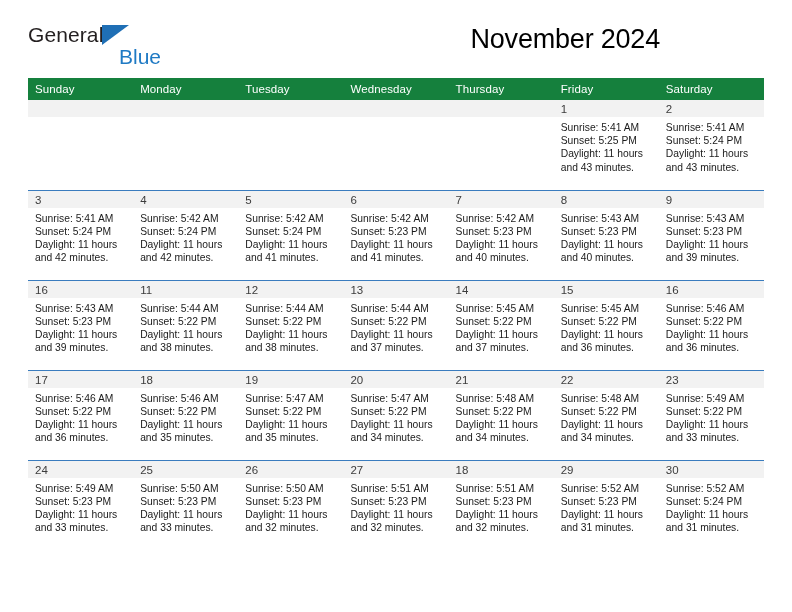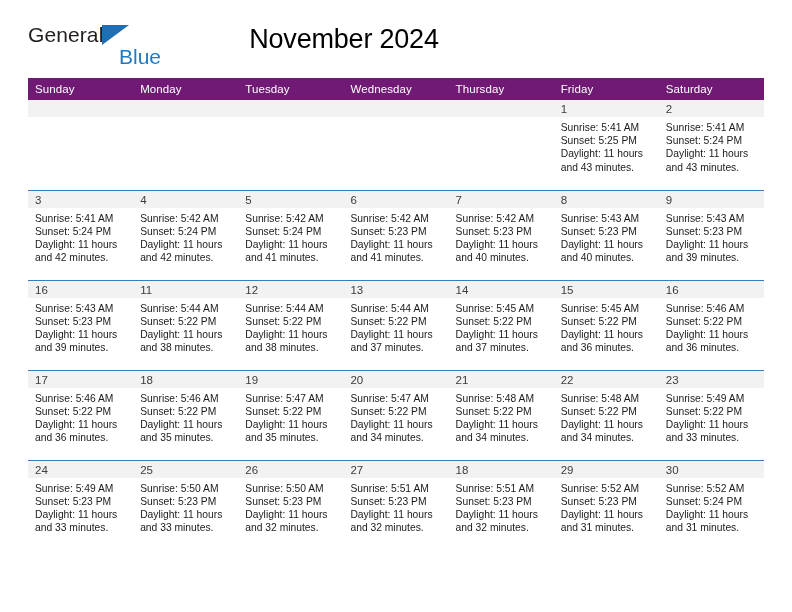--- a/index.html
+++ b/index.html
@@ -63,41 +63,40 @@
   .title-block {
     text-align: right;
     padding-right: 8px;
   }
   .cal-title {
     font-size: 27px;
     font-weight: normal;
     color: #000;
     line-height: 34px;
     letter-spacing: -0.2px;
-    text-align: center;
   }
   .cal-subtitle {
     font-size: 13.5px;
     font-weight: normal;
     color: #000;
     line-height: 20px;
     margin-top: 6px;
     letter-spacing: -0.1px;
   }
 
   
   .calendar {
     width: 736px;
     border-collapse: collapse;
     table-layout: fixed;
     margin-top: 6px;
   }
 
   .calendar th {
-    background: #701a75;
+    background: #15803d;
     color: #ffffff;
     font-size: 11.5px;
     font-weight: normal;
     text-align: left;
     padding: 5px 0 5px 7px;
     height: 21px;
     letter-spacing: 0.1px;
   }
 
   .calendar td {

